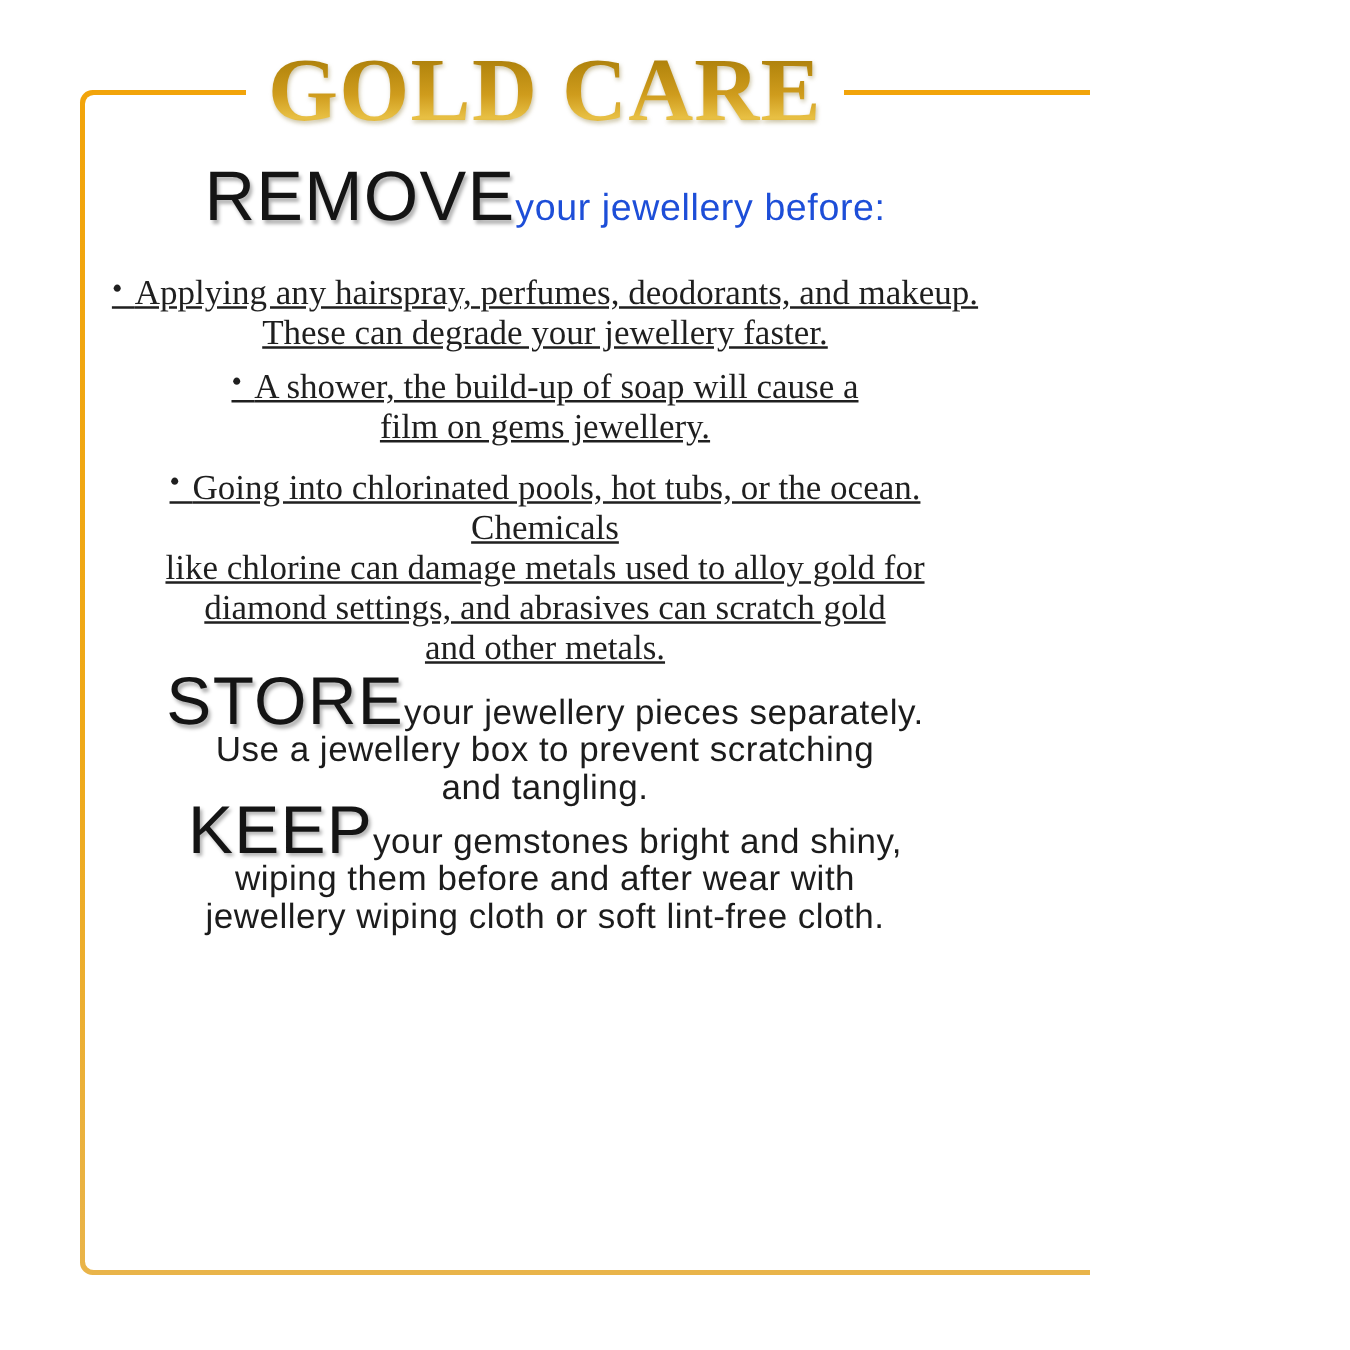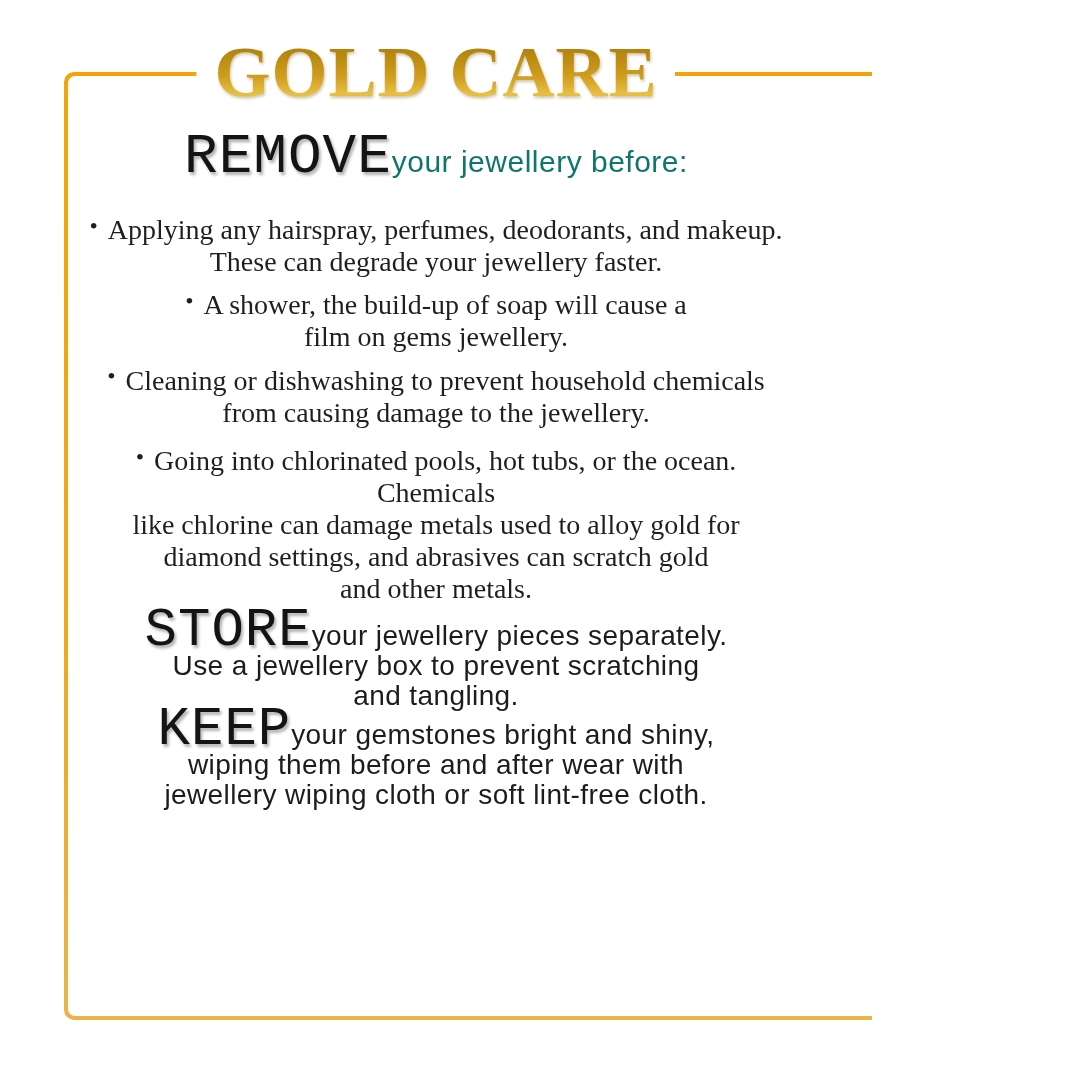--- a/index.html
+++ b/index.html
@@ -51,48 +51,48 @@
     filter:drop-shadow(1px 2px 1.5px rgba(110,85,0,0.35));
   }
   
   .content{
     position:absolute;
     left:84px;right:84px;top:118px;
     z-index:2;
     text-align:center;
   }
   .kw{
-    font-family:Liberation Mono, monospace;
+    font-family:Liberation Sans, sans-serif;
     font-weight:400;
     letter-spacing:1px;
     color:#141414;
     text-shadow:2px 3px 3px rgba(0,0,0,0.30);
     margin-right:0;
   }
   .remove-head{
     margin-top:14px;
     line-height:50px;
     white-space:nowrap;
   }
   .remove-head .kw{font-size:56px;line-height:50px;}
   .remove-head .intro{
     font-size:30px;
     letter-spacing:0.5px;
-    color:#0f766e;
+    color:#1d4ed8;
   }
   .bullets{
     list-style:none;
     margin:18px 0 0 0;
     padding:0;
     font-family:"Liberation Serif", serif;
     font-size:28px;
     line-height:32px;
     color:#1f1f1f;
   }
-  .bullets li{margin:0 0 7px 0;}
+  .bullets li{margin:0 0 7px 0;text-decoration:underline;}
   .bullets li.spaced{margin-top:12px;}
   .b-text{white-space:pre-line;}
   .b-text::before{
     content:attr(data-bullet) "\00a0";
     font-size:0.85em;
     vertical-align:0.22em;
     letter-spacing:2px;
   }
   .section{
     margin-top:0;
@@ -124,24 +124,20 @@
 
     <ul class="bullets">
       <li>
         <span class="b-text" data-bullet="•">Applying any hairspray, perfumes, deodorants, and makeup.
 These can degrade your jewellery faster.</span>
       </li>
       <li>
         <span class="b-text" data-bullet="•">A shower, the build-up of soap will cause a
 film on gems jewellery.</span>
       </li>
-      <li>
-        <span class="b-text" data-bullet="•">Cleaning or dishwashing to prevent household chemicals
-from causing damage to the jewellery.</span>
-      </li>
       <li class="spaced">
         <span class="b-text" data-bullet="•">Going into chlorinated pools, hot tubs, or the ocean. Chemicals
 like chlorine can damage metals used to alloy gold for
 diamond settings, and abrasives can scratch gold
 and other metals.</span>
       </li>
     </ul>
 
 
     <div class="section">

